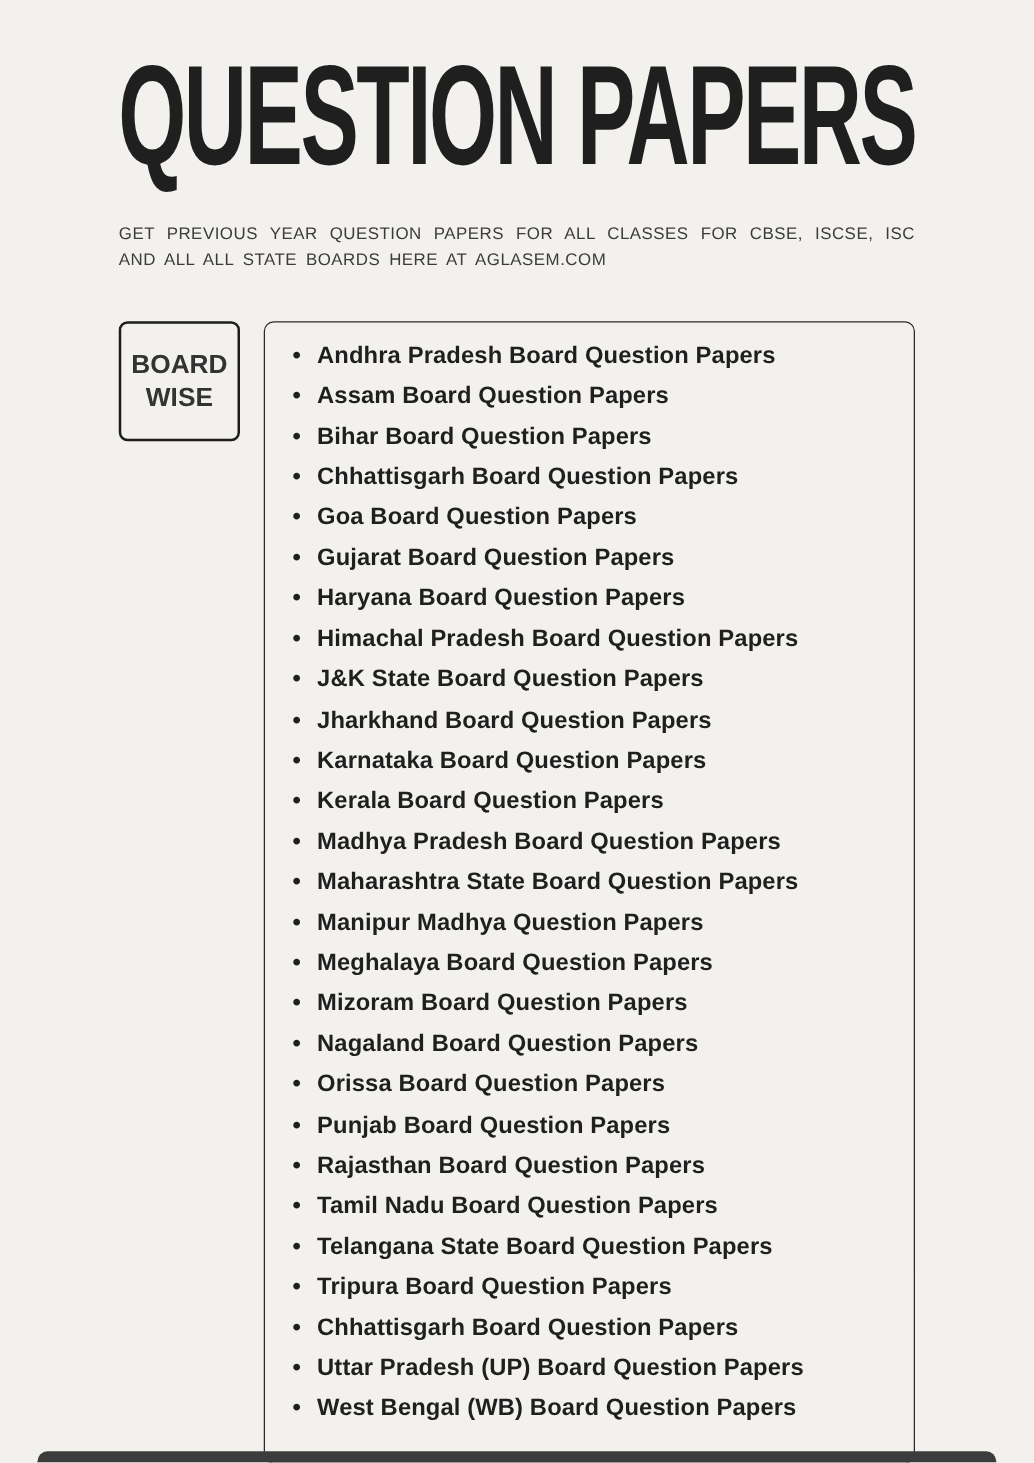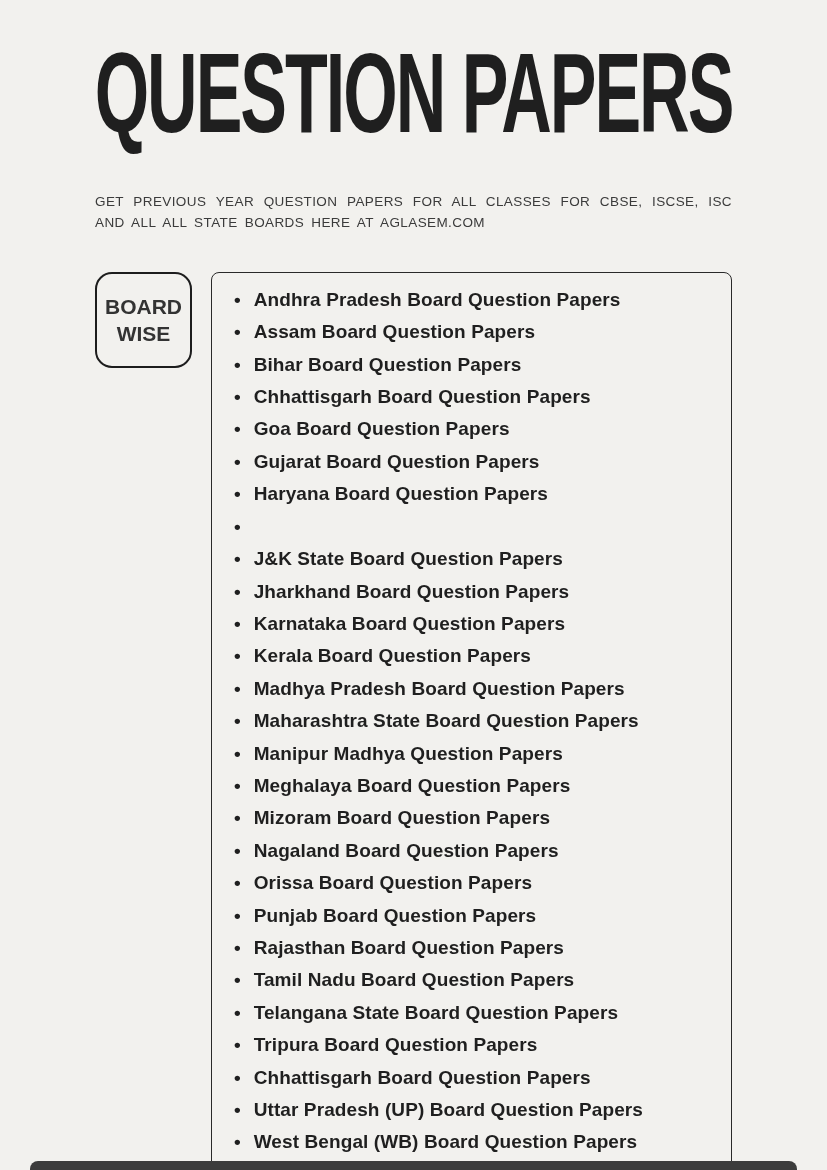--- a/index.html
+++ b/index.html
@@ -27,39 +27,39 @@
     font-size: 70px;
     font-weight: bold;
     letter-spacing: -2px;
     line-height: 1;
     color: #1f1f1f;
     transform: scaleY(1.62);
     transform-origin: center top;
     white-space: nowrap;
   }
   .subtitle {
-    margin: 48px 95px 0 95px;
+    margin: 33px 95px 0 95px;
     font-size: 13.5px;
     letter-spacing: 0.4px;
     word-spacing: 3px;
     line-height: 1.55;
     color: #3b3b3b;
     text-align: justify;
     text-transform: uppercase;
   }
   .content {
     display: flex;
     align-items: flex-start;
     gap: 19px;
     margin: 38px 95px 0 95px;
   }
   .board-wise-box {
     flex: 0 0 97px;
     border: 2.5px solid #1d1d1d;
-    border-radius: 17px;
+    border-radius: 7px;
     padding: 19px 6px;
     text-align: center;
     font-size: 21px;
     font-weight: bold;
     line-height: 1.3;
     color: #333333;
     background: #f2f1ee;
   }
   .list-box {
     flex: 1;
@@ -142,20 +142,21 @@
           <li class="board-item">
           <span class="bullet">•</span>
           <span class="item-text">Gujarat Board Question Papers</span>
         </li>
           <li class="board-item">
           <span class="bullet">•</span>
           <span class="item-text">Haryana Board Question Papers</span>
         </li>
           <li class="board-item">
           <span class="bullet">•</span>
+          <span class="item-text">Himachal Pradesh Board Question Papers</span>
         </li>
           <li class="board-item">
           <span class="bullet">•</span>
           <span class="item-text">J&amp;K State Board Question Papers</span>
         </li>
           <li class="board-item">
           <span class="bullet">•</span>
           <span class="item-text">Jharkhand Board Question Papers</span>
         </li>
           <li class="board-item">

